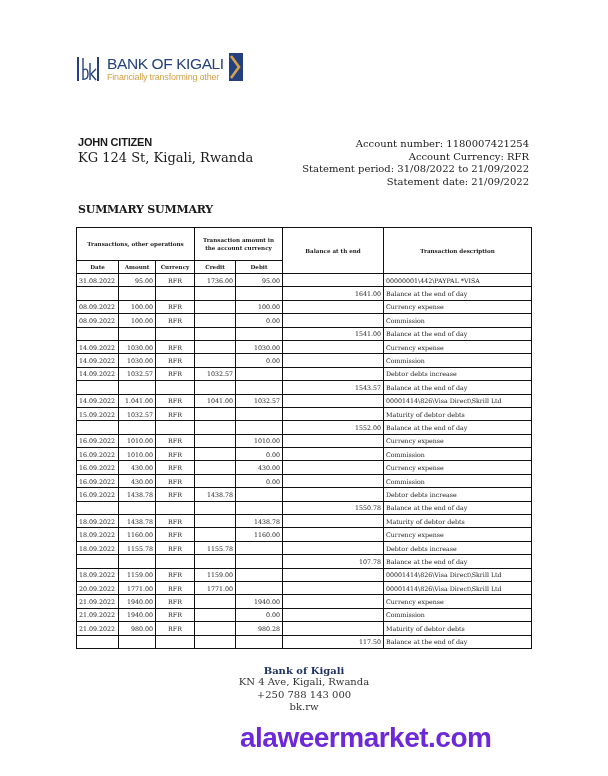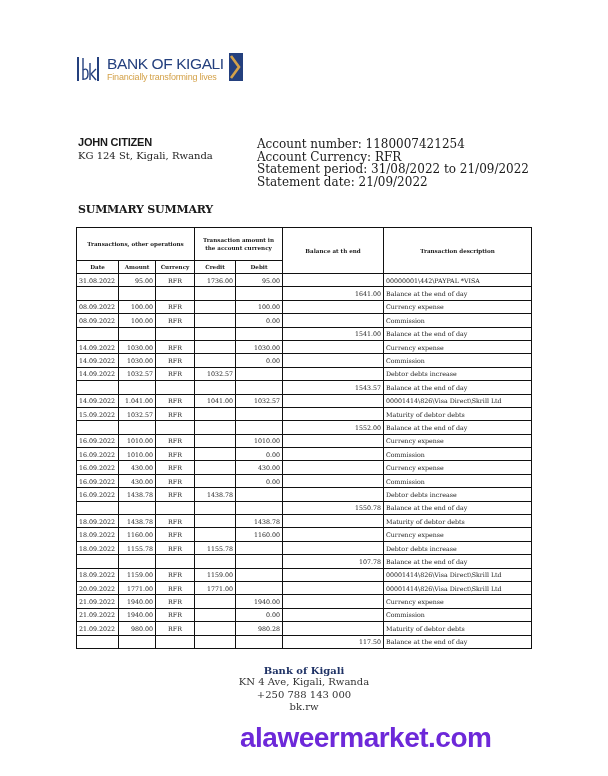--- a/index.html
+++ b/index.html
@@ -6,22 +6,22 @@
   body { width:608px; height:776px; position:relative; overflow:hidden; font-family:"DejaVu Serif", serif; color:#1a1a1a; }
   .logo { position:absolute; left:75px; top:54px; height:30px; display:flex; align-items:center; }
   .logo-mark { width:26px; height:28px; position:relative; margin-right:6px; }
   .logo-mark svg { display:block; }
   .logo-text { display:flex; flex-direction:column; }
   .logo-name { font-family:"Liberation Sans", sans-serif; font-size:15.5px; color:#24407e; letter-spacing:-0.4px; line-height:16px; font-weight:normal; }
   .logo-tag { font-family:"Liberation Sans", sans-serif; font-size:9px; color:#d4a24a; line-height:11px; letter-spacing:-0.2px; }
   .logo-chev { margin-left:5px; }
 
   .cust-name { position:absolute; left:78px; top:136px; font-family:Liberation Sans, sans-serif; font-weight:bold; font-size:11px; letter-spacing:-0.2px; }
-  .cust-addr { position:absolute; left:78px; top:150px; font-size:10px; }
-  .acct { position:absolute; right:79px; top:138px; text-align:left; font-size:12px; line-height:12.5px; }
+  .cust-addr { position:absolute; left:78px; top:150px; font-size:13px; }
+  .acct { position:absolute; right:79px; top:138px; text-align:right; font-size:10px; line-height:12.5px; }
   .summary-title { position:absolute; left:78px; top:203px; font-weight:bold; font-size:11px; letter-spacing:-0.2px; }
 
   table.tx { position:absolute; left:76px; top:227px; border-collapse:collapse; table-layout:fixed; font-size:6.3px; }
   table.tx td, table.tx th { border:1px solid #111; padding:0 2px; height:12.4px; line-height:11px; white-space:nowrap; overflow:hidden; }
   table.tx th { font-weight:bold; font-size:5.6px; text-align:center; }
   table.tx th.big { height:32px; line-height:8px; white-space:normal; }
   table.tx th.sub { height:12px; }
   td.r { text-align:right; }
   td.c { text-align:center; }
   td.l { text-align:left; }
@@ -42,21 +42,21 @@
       <line x1="3" y1="2" x2="3" y2="26" stroke="#24407e" stroke-width="2"></line>
       <line x1="23" y1="2" x2="23" y2="26" stroke="#24407e" stroke-width="2"></line>
       <line x1="8" y1="3" x2="8" y2="25" stroke="#24407e" stroke-width="1.4"></line>
       <path d="M8 15 Q13 12 13 19 Q13 25 8 24" fill="none" stroke="#24407e" stroke-width="1.4"></path>
       <line x1="15" y1="8" x2="15" y2="25" stroke="#24407e" stroke-width="1.4"></line>
       <path d="M21 14 L16 19 L21 25" fill="none" stroke="#24407e" stroke-width="1.4"></path>
     </svg>
   </div>
   <div class="logo-text">
     <span class="logo-name">BANK OF KIGALI</span>
-    <span class="logo-tag">Financially transforming lives</span>
+    <span class="logo-tag">Financially transforming other</span>
   </div>
   <div class="logo-chev">
     <svg width="14" height="28" viewBox="0 0 14 28">
       <rect x="0" y="0" width="14" height="28" fill="#24407e"></rect>
       <path d="M2 3 L10 14 L2 25" fill="none" stroke="#d4a24a" stroke-width="2.6"></path>
     </svg>
   </div>
 </div>
 
 <div class="cust-name">JOHN CITIZEN</div>

